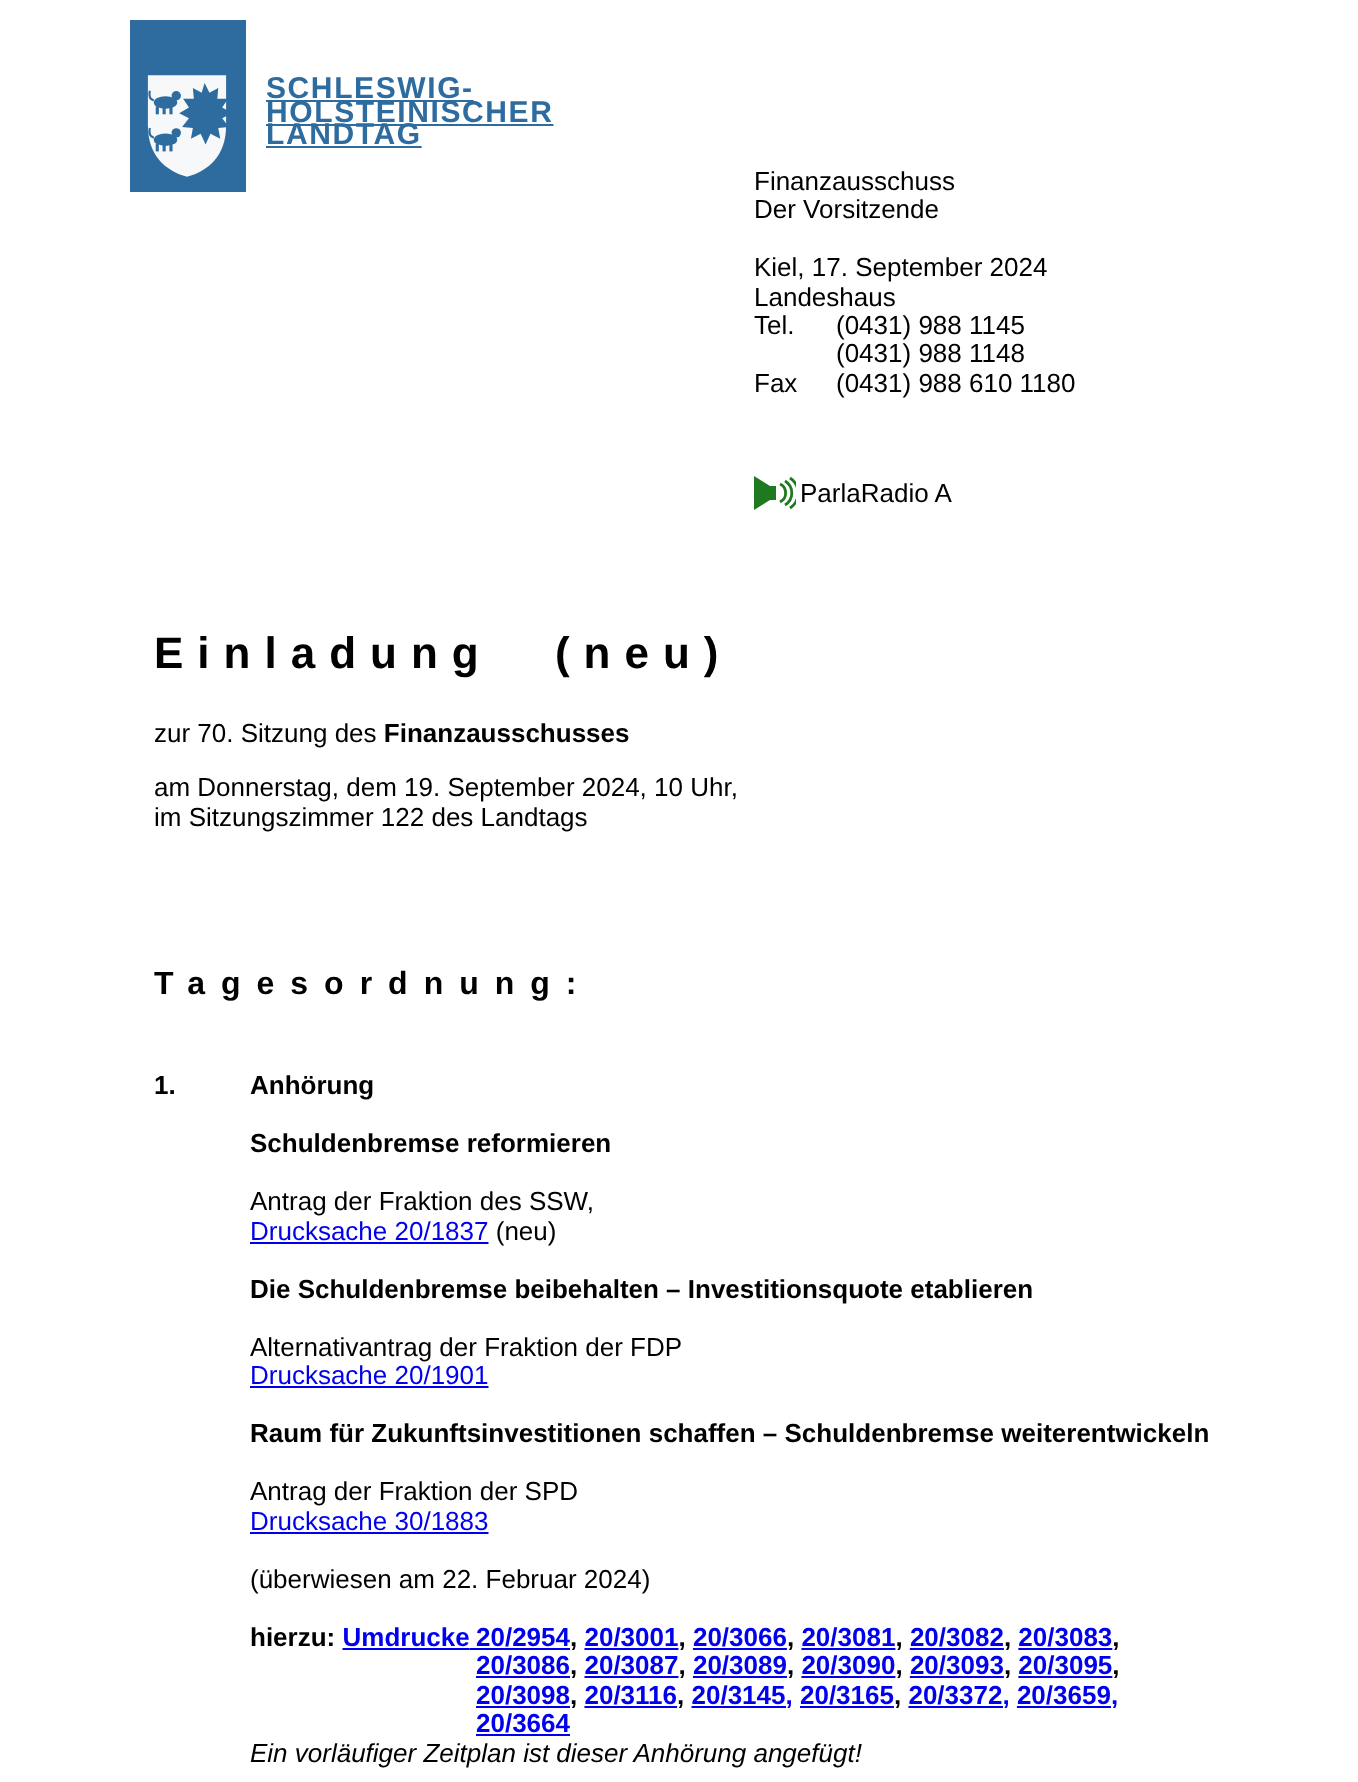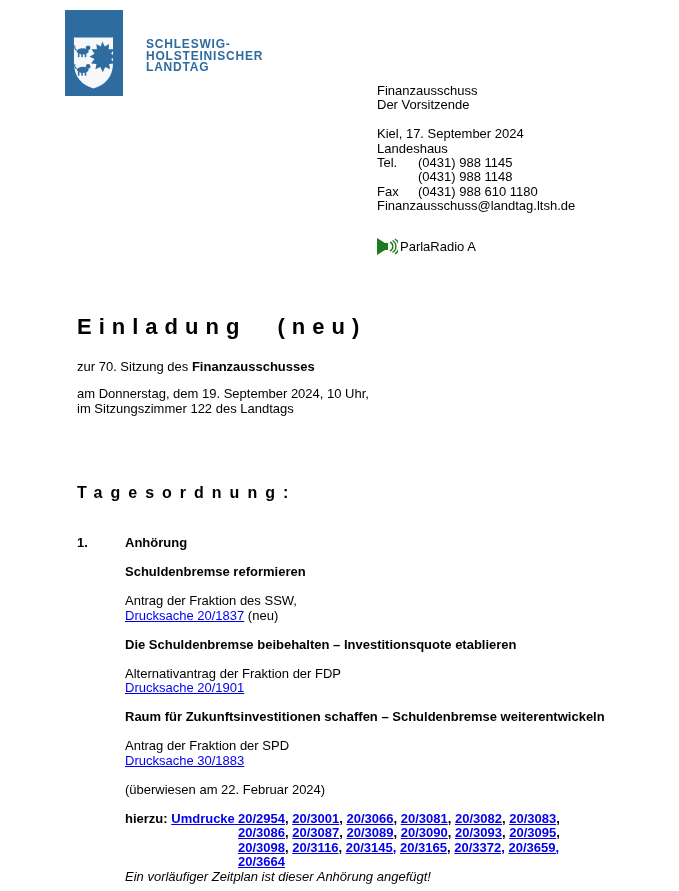--- a/index.html
+++ b/index.html
@@ -7,22 +7,22 @@
         font-family:"Liberation Sans",sans-serif;font-size:13px;color:#000;}
   .abs{position:absolute;}
   .b{font-weight:bold;}
   .ln{line-height:14.5px;}
   .mb{margin-bottom:14.5px;}
   a.doc-link{color:#0000ee;text-decoration:underline;cursor:pointer;}
 
   
   .logo-box{left:65px;top:10px;width:58px;height:86px;background:#2e6b9f;}
   .logo-box svg{position:absolute;left:7px;top:26px;}
-  .logo-text{left:146px;top:39px;color:#2e6b9f;font-size:12px;font-weight:bold;
-             letter-spacing:0.8px;line-height:11.6px;}
+  .logo-text{left:133px;top:39px;color:#2e6b9f;font-size:15px;font-weight:bold;
+             letter-spacing:0.8px;line-height:11.6px;text-decoration:underline;}
 
   
   .sender{left:377px;top:84px;line-height:14.4px;}
   .contact-row{display:flex;}
   .contact-label{width:41px;flex:none;}
   .gap-line{height:14.4px;}
 
   
   .parlaradio{left:377px;top:238px;display:flex;align-items:center;gap:2px;cursor:pointer;}
 
@@ -85,21 +85,20 @@
       <span>(0431) 988 1145</span>
     </div>
     <div class="contact-row">
       <span class="contact-label"></span>
       <span>(0431) 988 1148</span>
     </div>
     <div class="contact-row">
       <span class="contact-label">Fax</span>
       <span>(0431) 988 610 1180</span>
     </div>
-    <div>Finanzausschuss@landtag.ltsh.de</div>
   </div>
 
   <div class="abs parlaradio">
     <svg width="21" height="17" viewBox="0 0 21 17">
       <polygon points="0,0 8,5 11,5 11,12 8,12 0,17" fill="#1f7a1f"></polygon>
       <path d="M13 4 a5 5 0 0 1 0 9" fill="none" stroke="#1f7a1f" stroke-width="1.4"></path>
       <path d="M15.5 2.5 a7 7 0 0 1 0 12" fill="none" stroke="#1f7a1f" stroke-width="1.4"></path>
       <path d="M18 1 a9 9 0 0 1 0 15" fill="none" stroke="#1f7a1f" stroke-width="1.4"></path>
     </svg>
     <span>ParlaRadio A</span>

